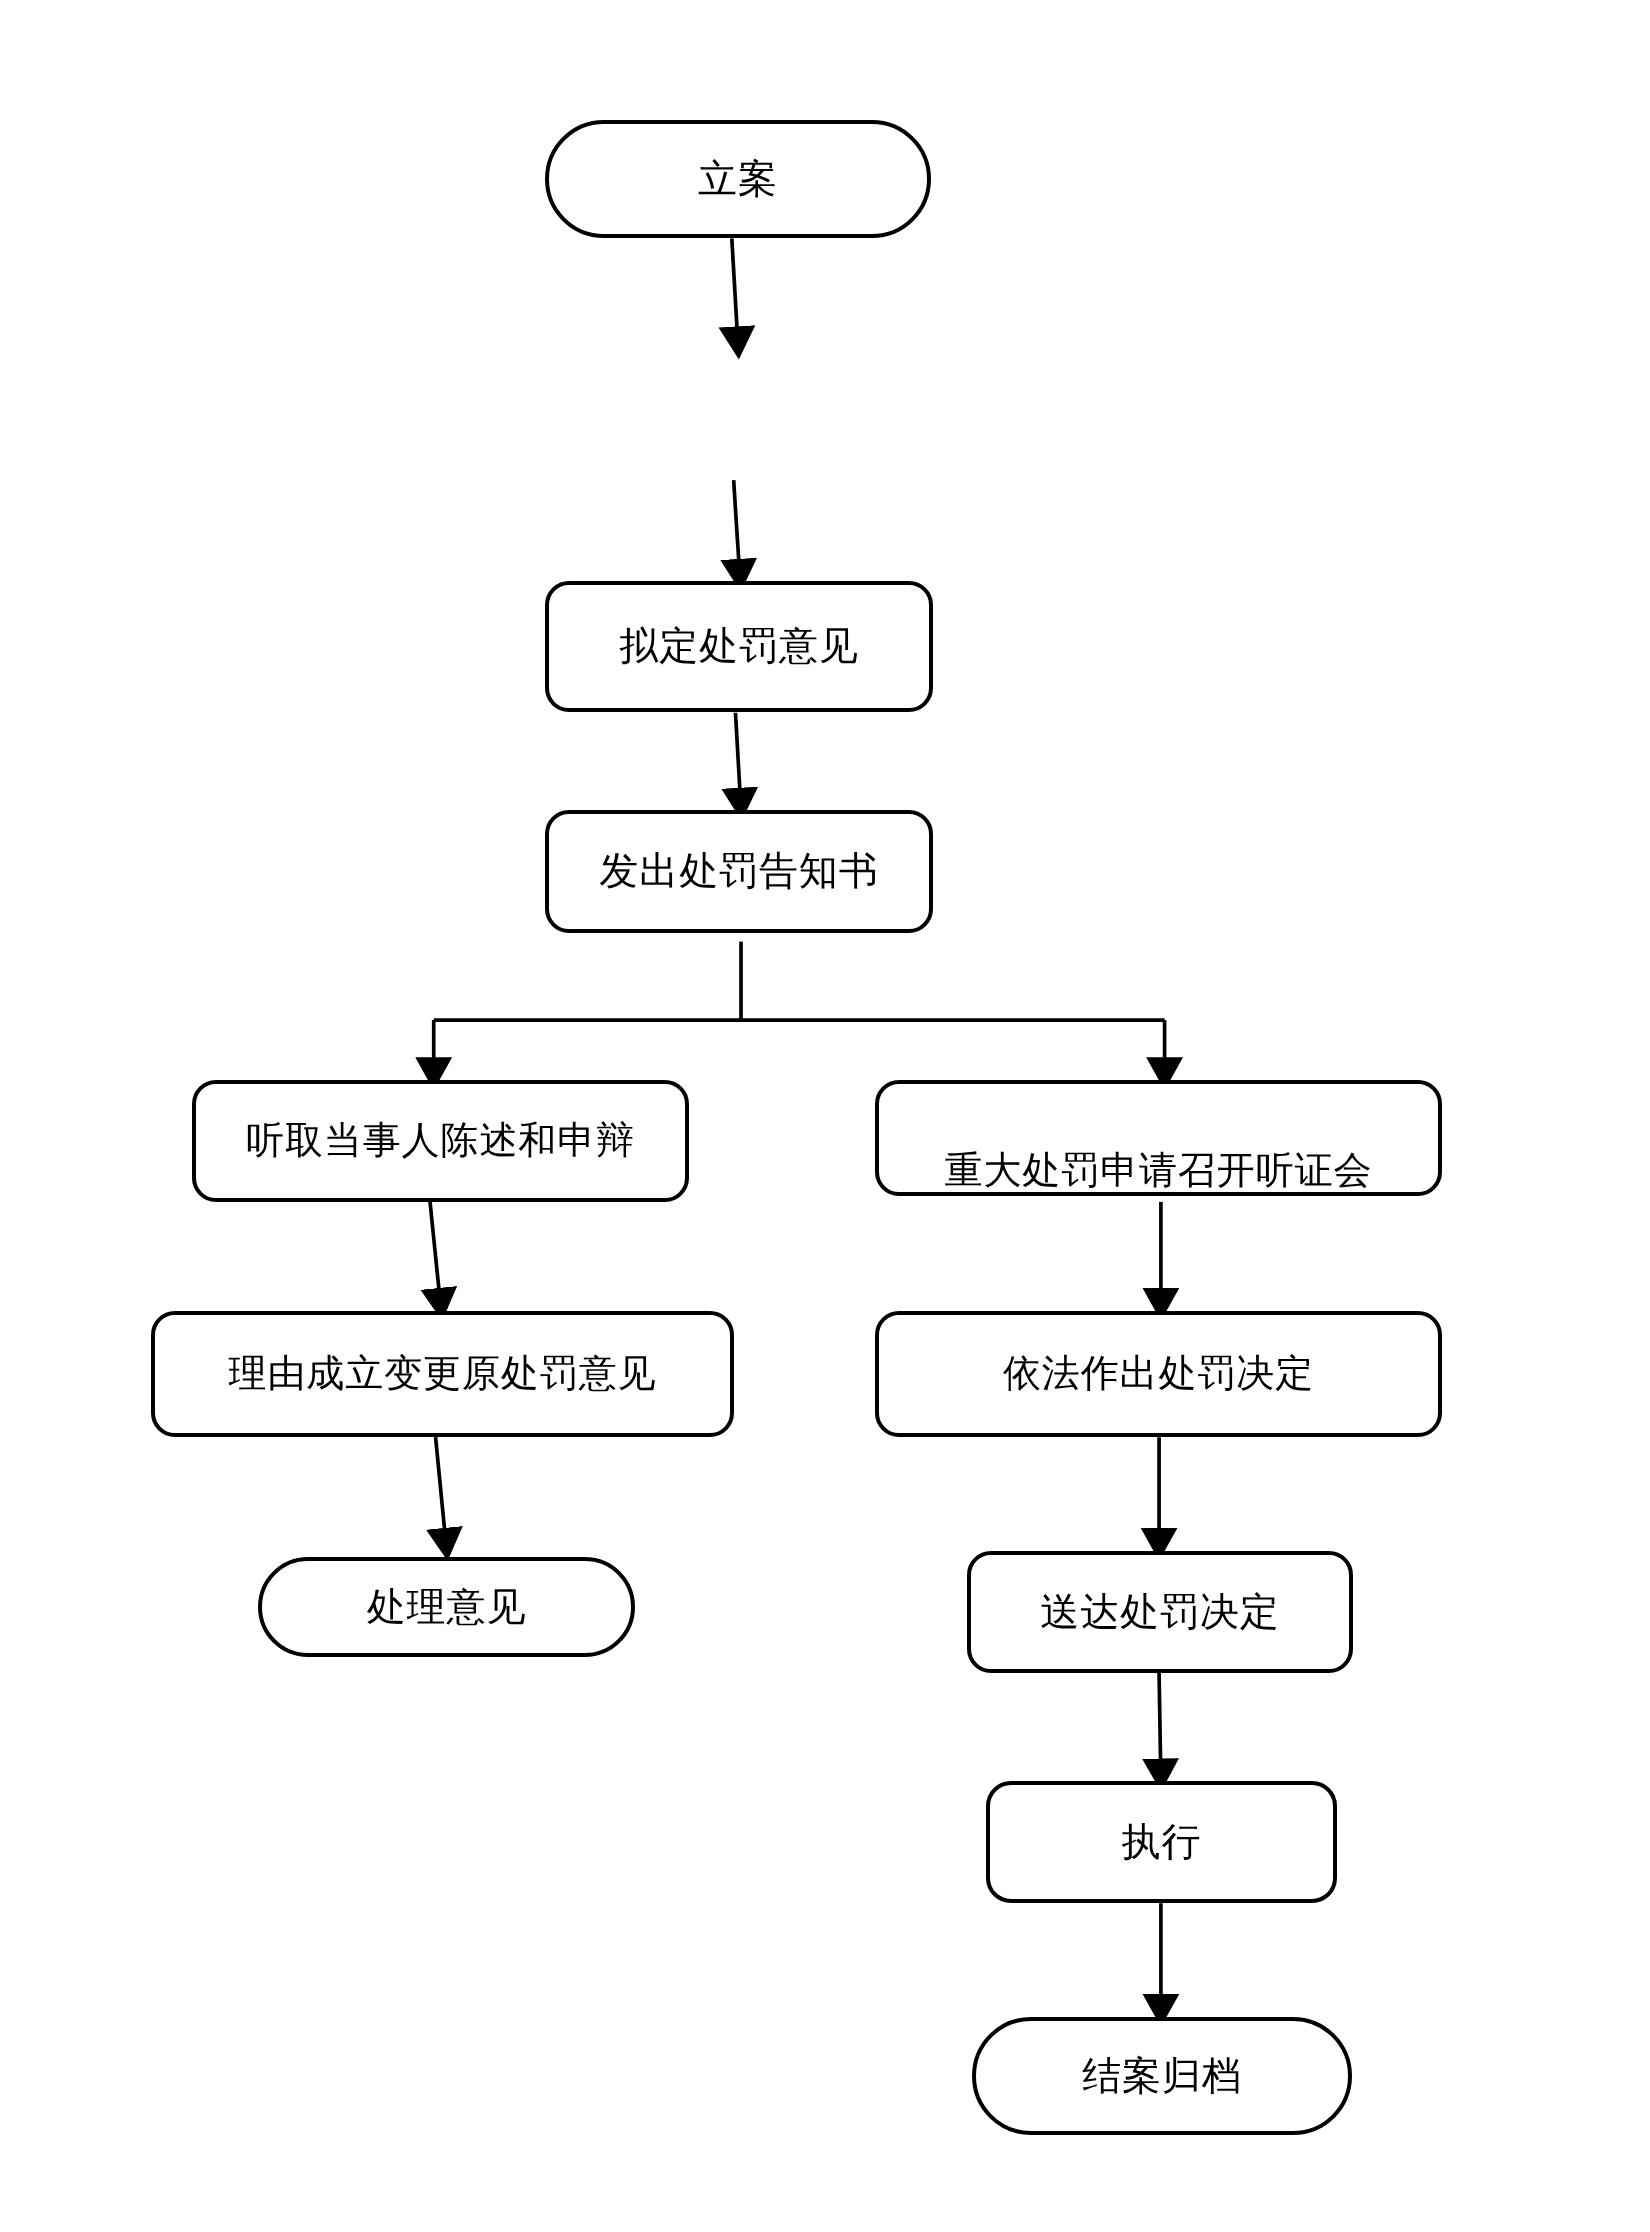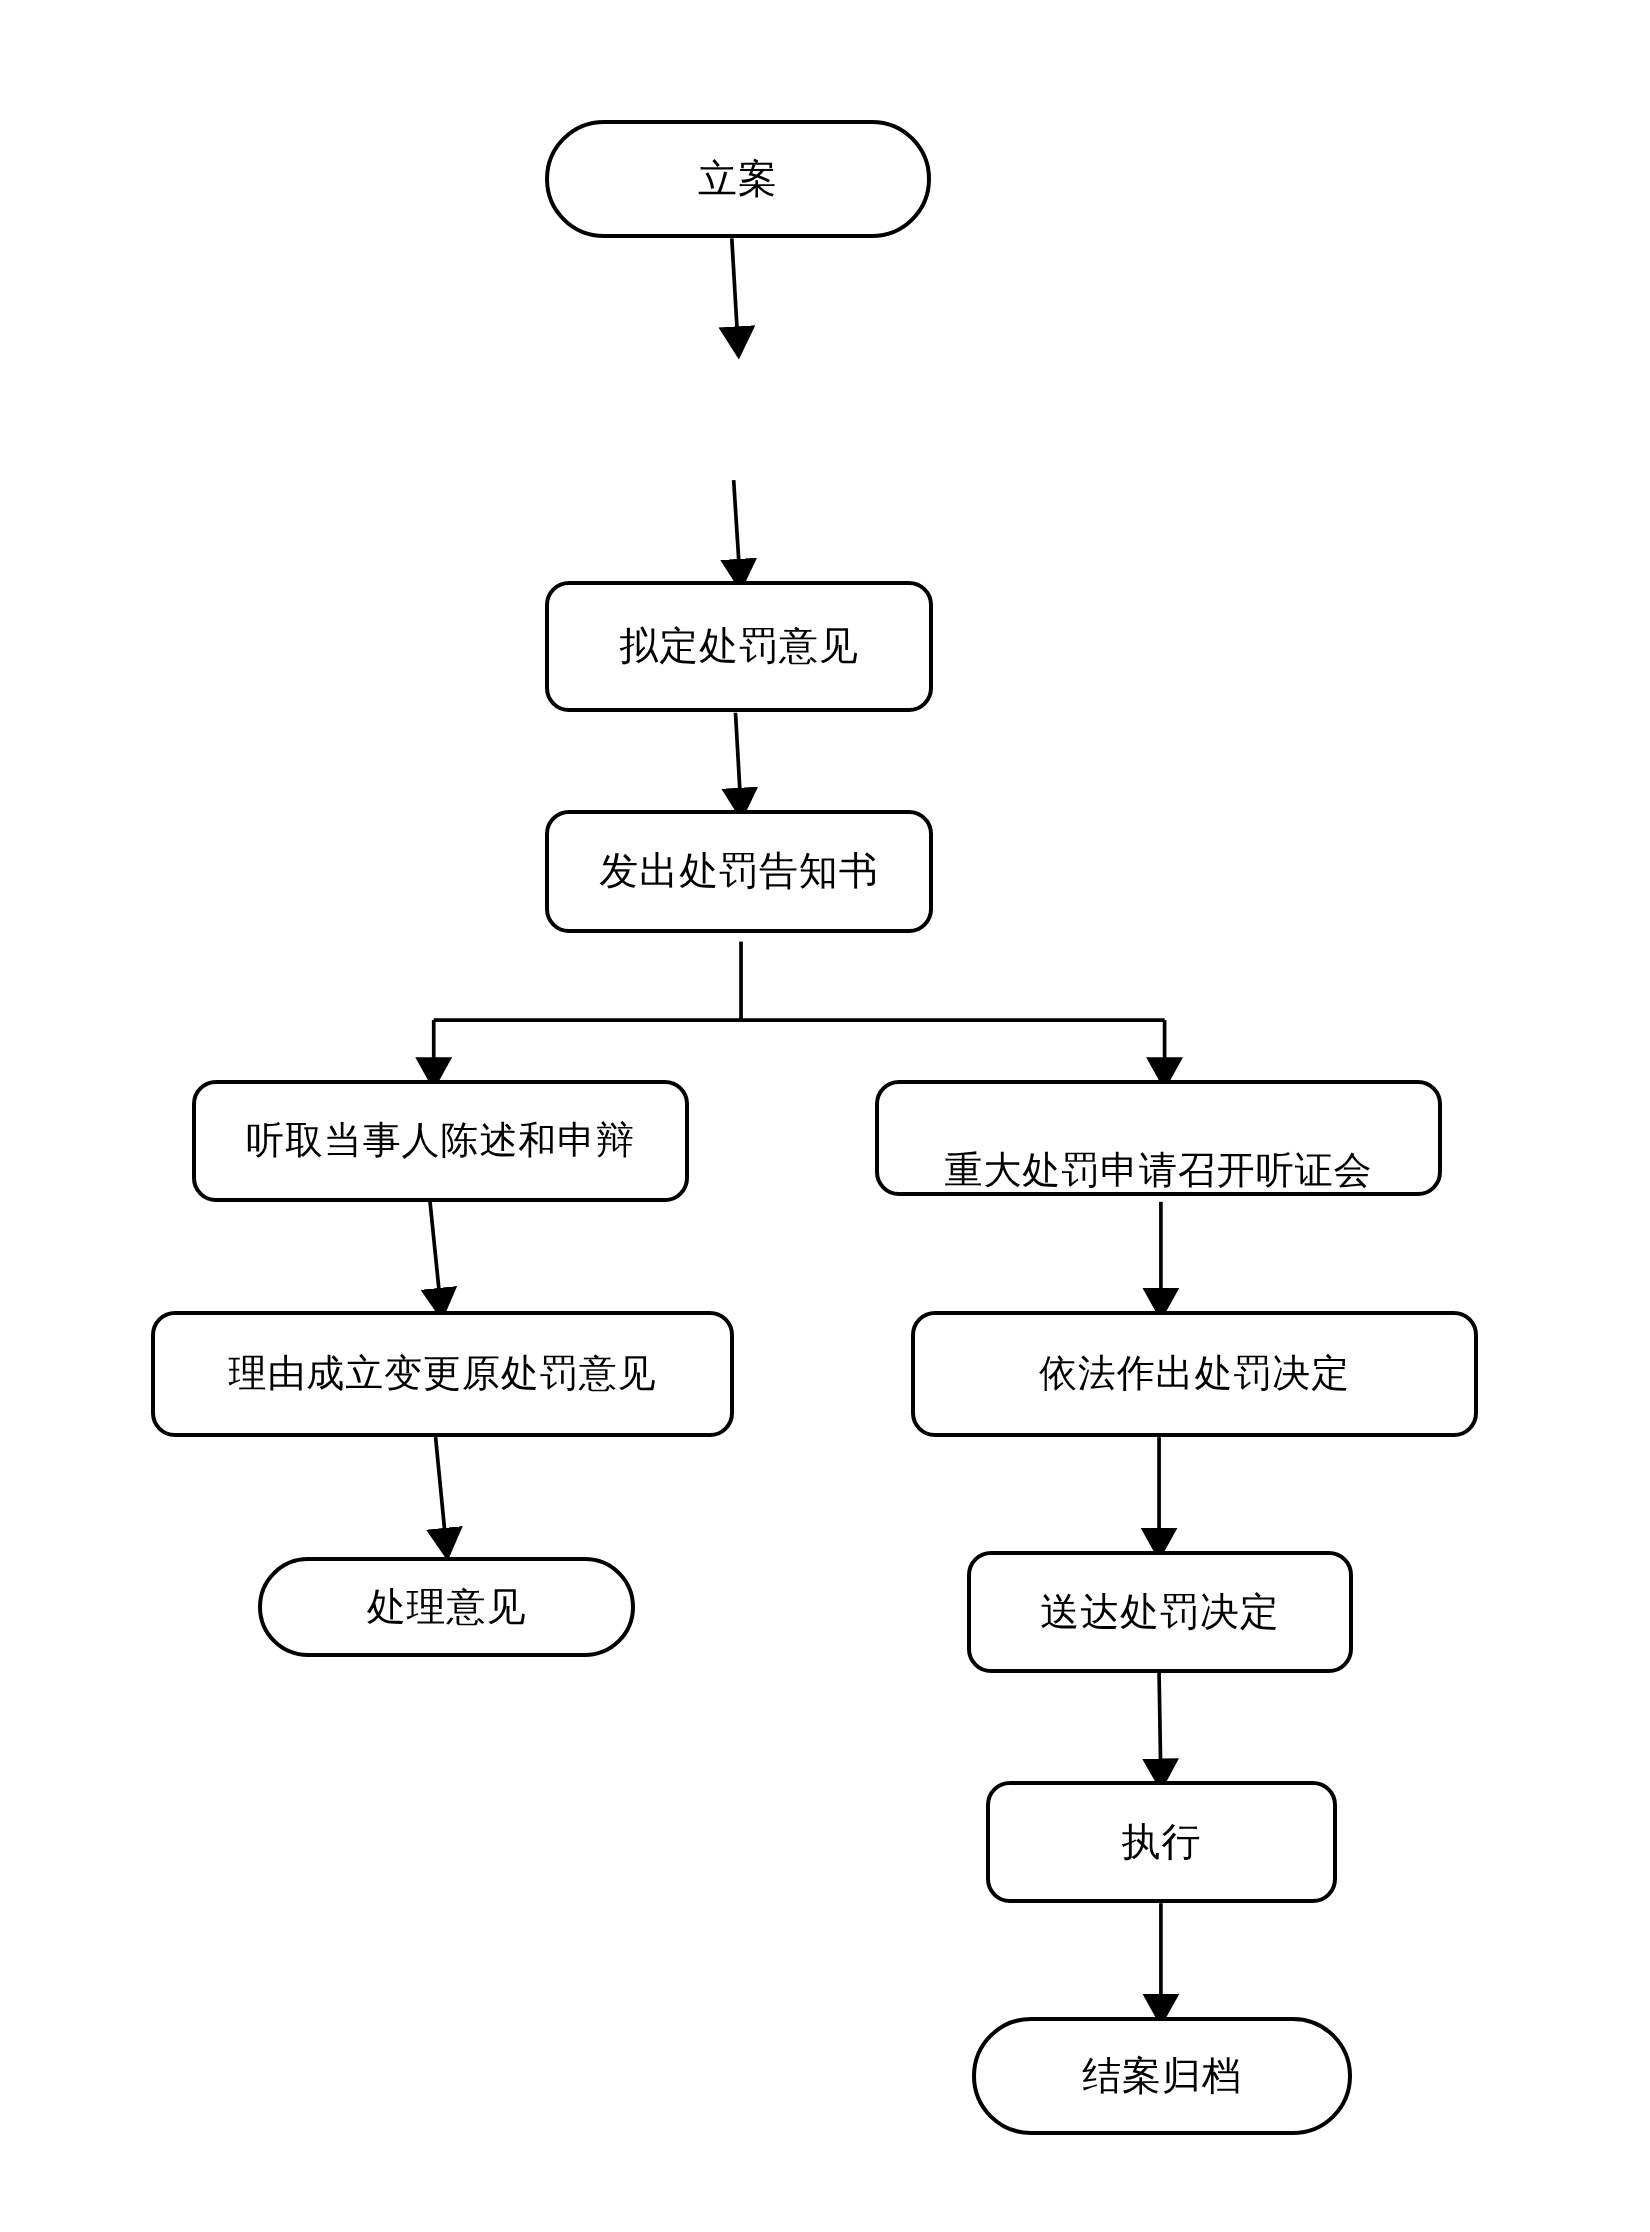--- a/index.html
+++ b/index.html
@@ -106,29 +106,29 @@
   </div>
 
   <div class="node shape-terminator fs-big" style="left:258px;  top:1557px; width:377px; height:100px;">
     <span class="label">处理意见</span>
   </div>
 
   <div class="node shape-process fs-med" style="left:875px;  top:1080px; width:567px; height:116px;align-items:flex-end;">
     <span class="label">重大处罚申请召开听证会</span>
   </div>
 
-  <div class="node shape-process fs-med" style="left:875px;  top:1311px; width:567px; height:126px;margin-left:36px;">
+  <div class="node shape-process fs-med" style="left:875px;  top:1311px; width:567px; height:126px;">
     <span class="label">依法作出处罚决定</span>
   </div>
 
   <div class="node shape-process fs-big" style="left:967px; top:1551px; width:386px; height:122px;">
     <span class="label">送达处罚决定</span>
   </div>
 
-  <div class="node shape-process fs-big" style="left:986px; top:1781px; width:351px; height:122px;">
+  <div class="node shape-process fs-big" style="left:986px; top:1781px; width:351px; height:122px;border-radius:25px;">
     <span class="label">执行</span>
   </div>
 
   <div class="node shape-terminator fs-big" style="left:972px; top:2017px; width:380px; height:118px;">
     <span class="label">结案归档</span>
   </div>
 
 </div>
 
 

